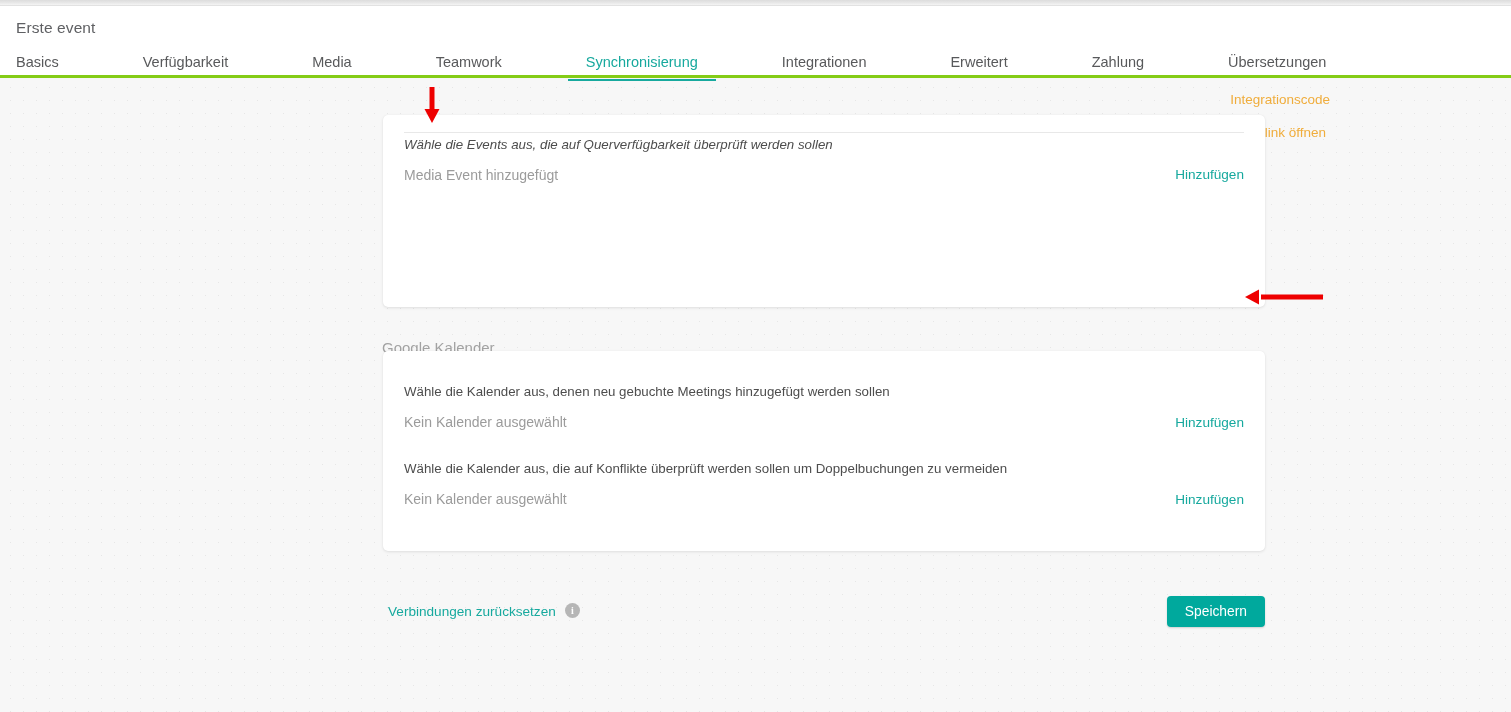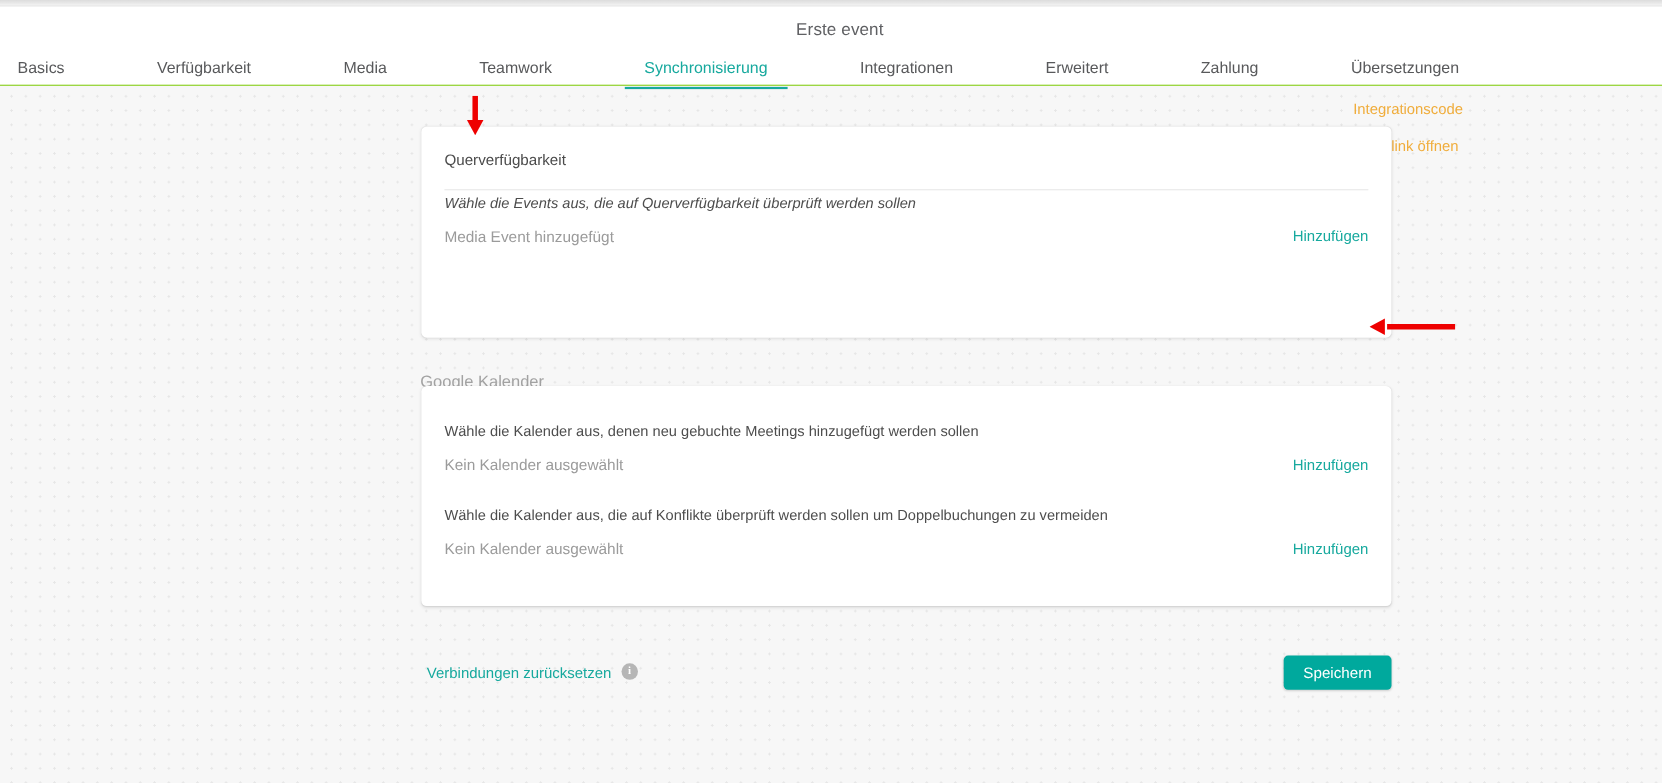--- a/index.html
+++ b/index.html
@@ -22,25 +22,24 @@
     height: 6px;
     width: 100%;
     background: linear-gradient(to bottom, #dcdcdc 0%, #e9e9e9 60%, #f4f4f4 100%);
     border-bottom: 1px solid #e2e2e2;
   }
 
   
   .header {
     background: #ffffff;
     padding: 0;
-    border-bottom: 1px solid #84cc16;
+    border-bottom: 3px solid #84cc16;
     height: 72px;
     position: relative;
     z-index: 3;
-    text-align: center;
   }
 
   .page-title {
     font-size: 15.5px;
     color: #5f6063;
     padding: 12px 0 0 16px;
     letter-spacing: 0.1px;
     line-height: 20px;
   }
 
@@ -275,21 +274,20 @@
 
 <div class="canvas">
   <div class="content">
 
     <div class="quicklinks">
       <a href="#">Integrationscode</a>
       <a href="#">Eventlink öffnen</a>
     </div>
 
     <section class="card" id="card-cross">
-      <div class="card-title">Querverfügbarkeit</div>
       <div class="card-divider"></div>
 
       <div class="row">
         <div class="row-desc" id="cross-desc">Wähle die Events aus, die auf Querverfügbarkeit überprüft werden sollen</div>
       </div>
 
       <div class="row" id="cross-value-row">
         <div class="row-value">Media Event hinzugefügt</div>
         <a href="#" class="add-link" id="cross-add">Hinzufügen</a>
       </div>

